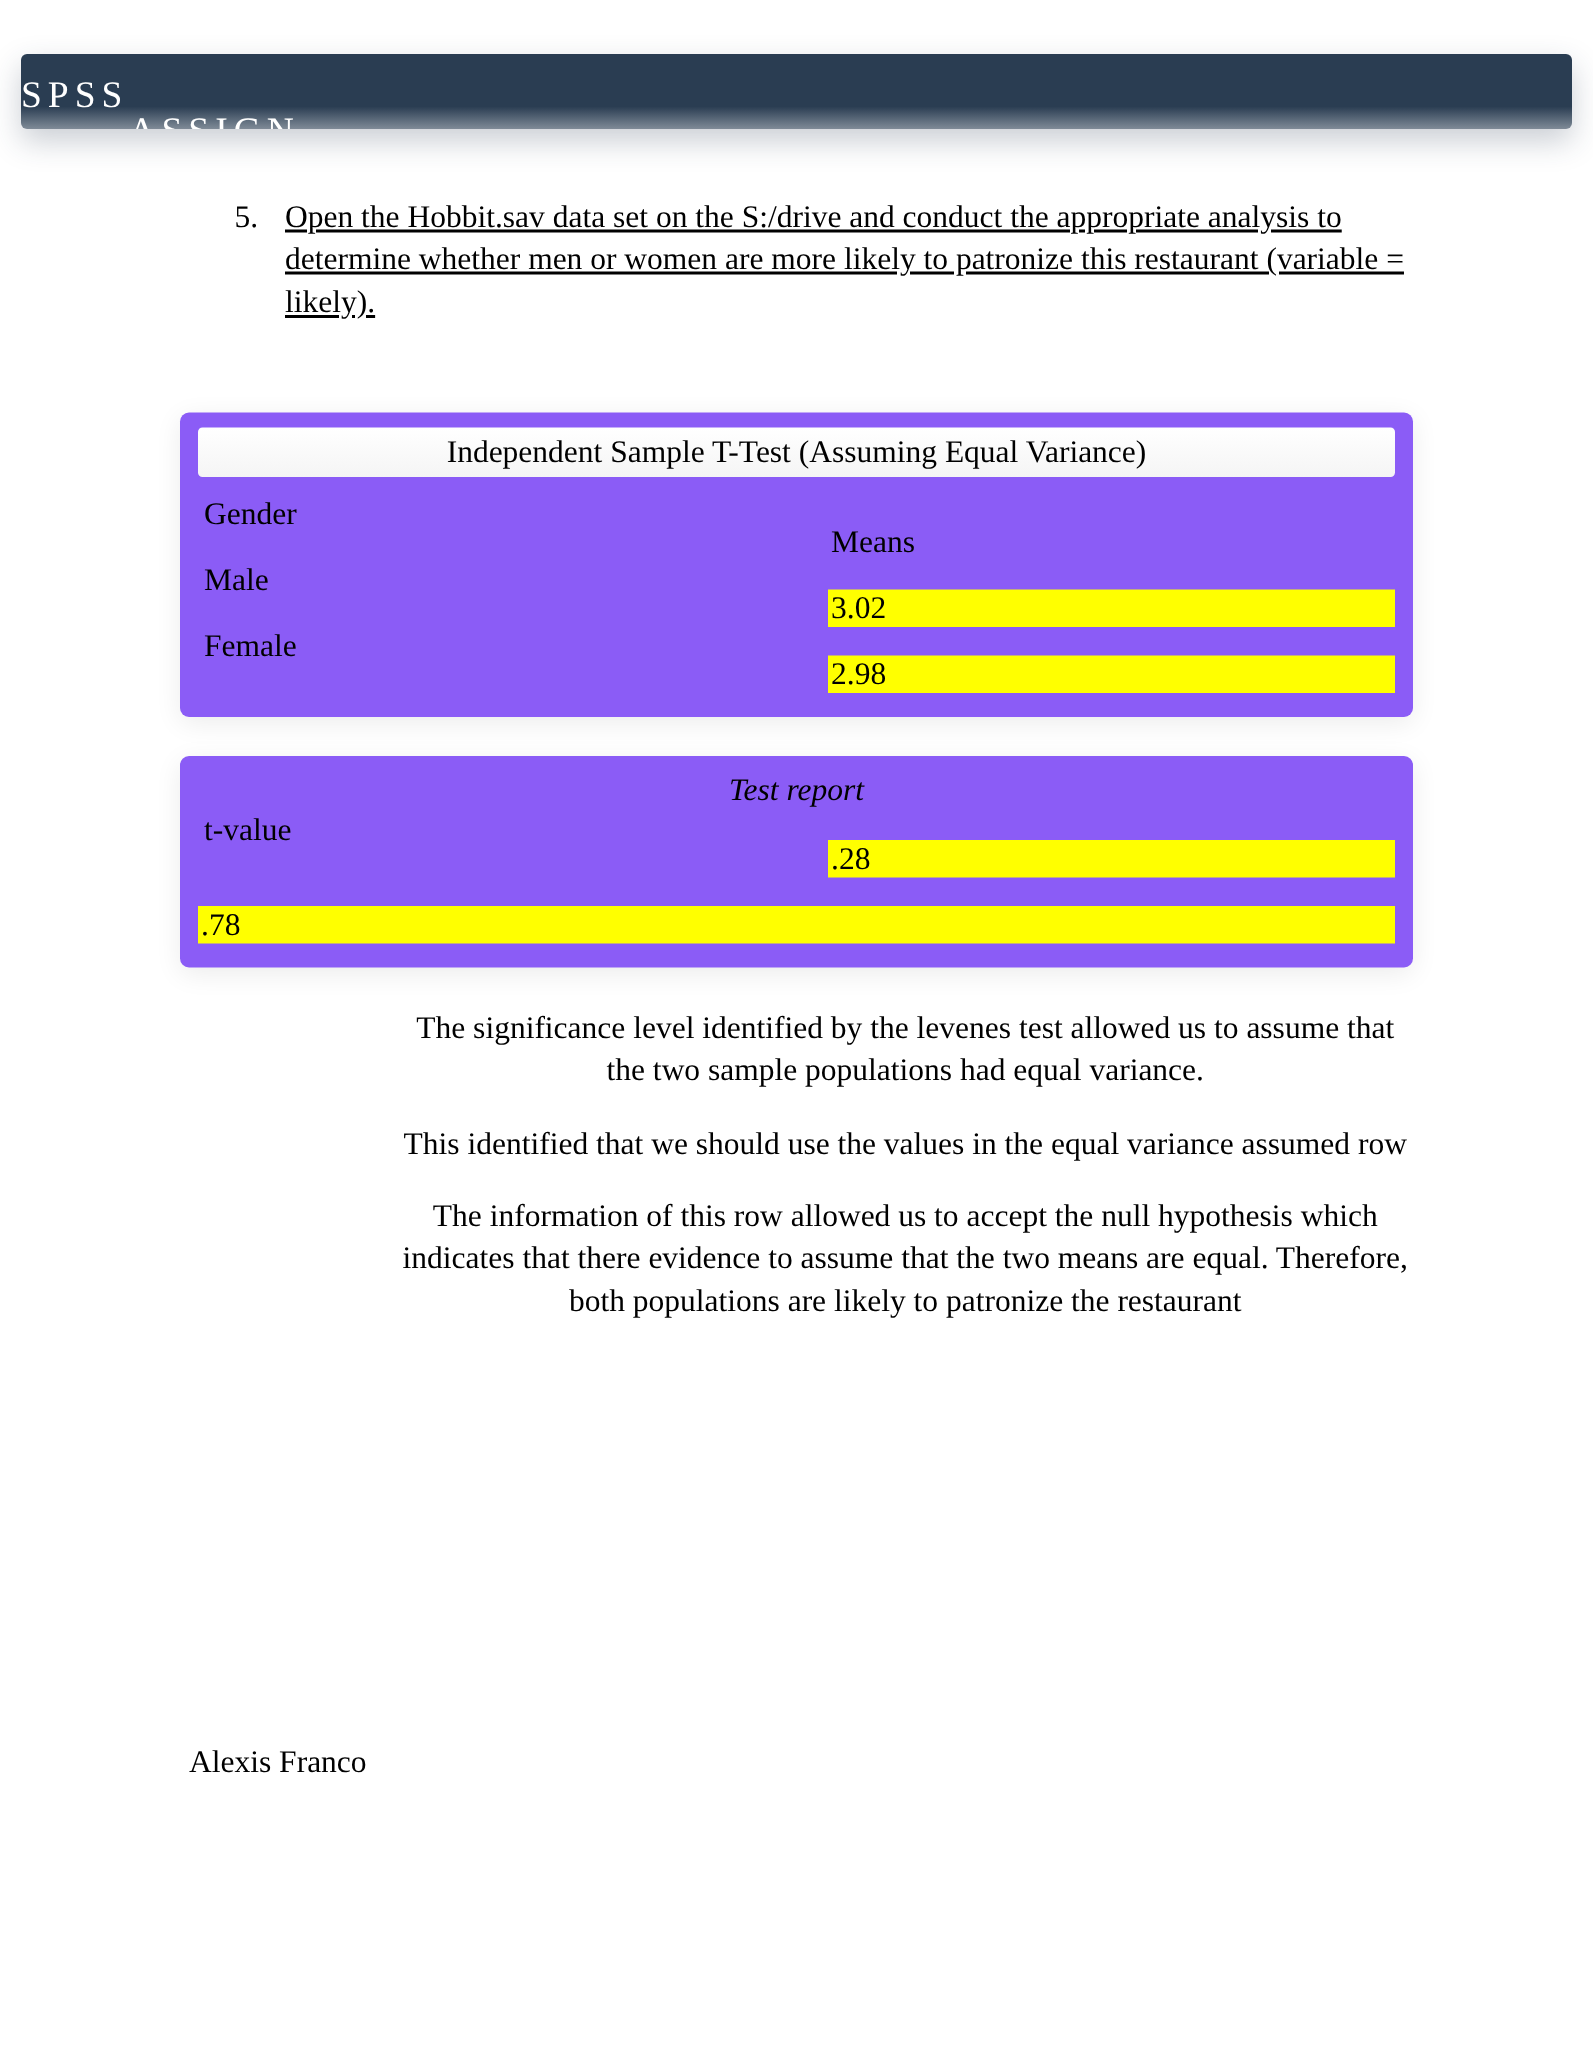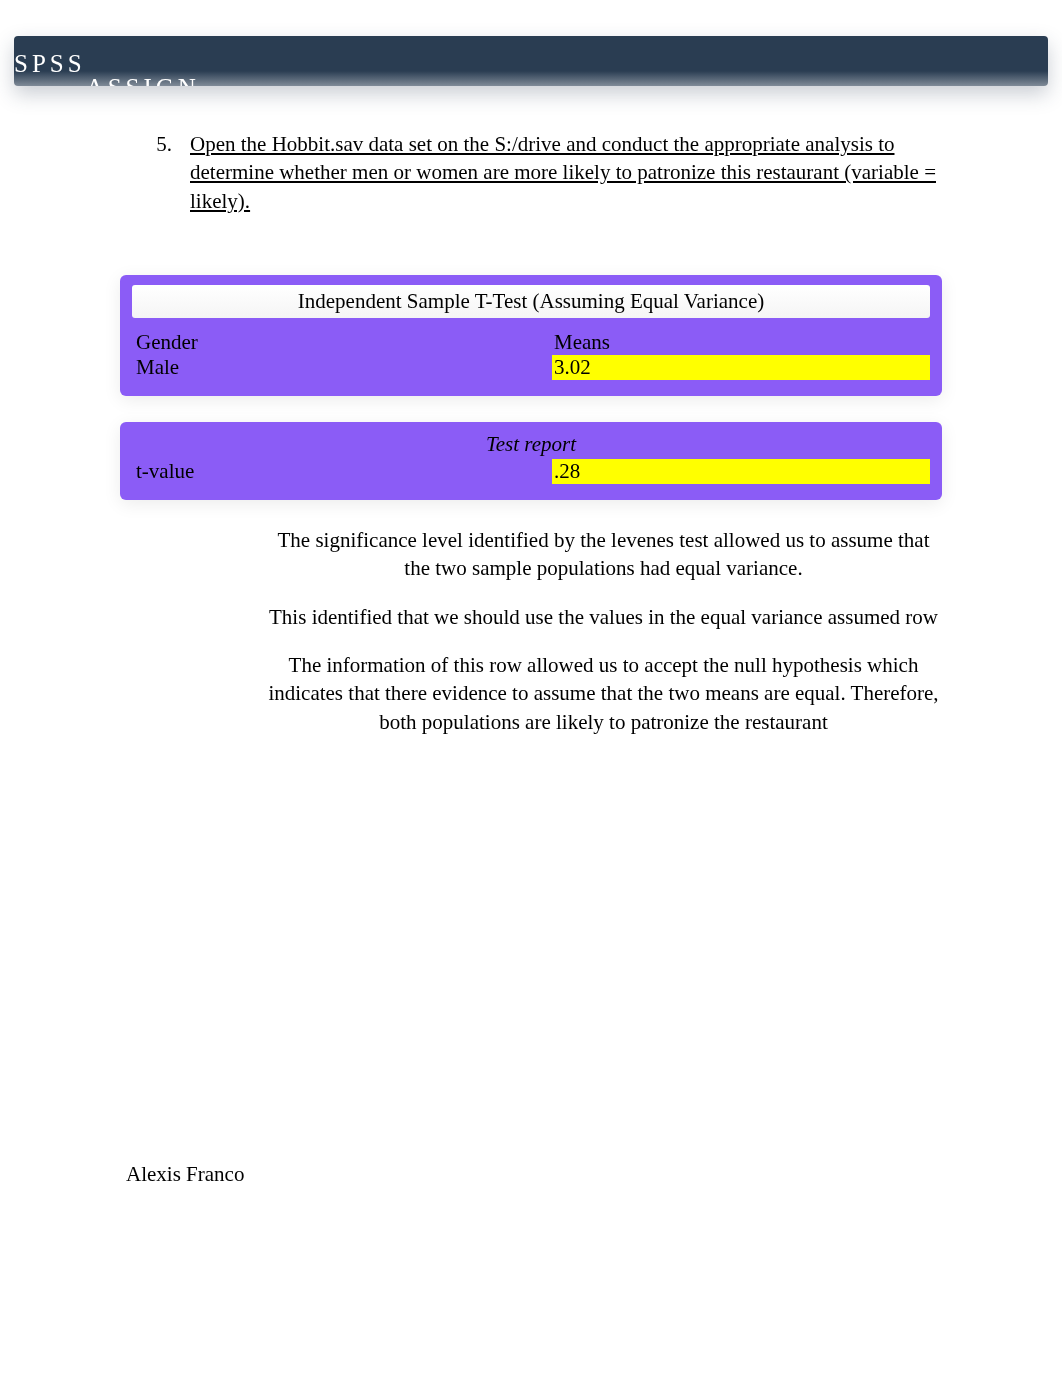--- a/index.html
+++ b/index.html
@@ -90,20 +90,21 @@
       display: flex;
     }
     .data-label {
       width: 420px;
       flex-shrink: 0;
       padding-left: 4px;
     }
     .data-value {
       flex: 1;
       padding-left: 2px;
+      margin-top: 19px;
     }
     .highlight {
       background: #ffff00;
     }
     .bullets {
       padding-left: 115px;
       font-size: 21px;
     }
     .bullet-item {
       display: flex;
@@ -147,29 +148,34 @@
   <div class="data-block">
     <div class="block-title">Independent Sample T-Test (Assuming Equal Variance)</div>
     <div class="data-row">
       <div class="data-label">Gender</div>
       <div class="data-value">Means</div>
     </div>
     <div class="data-row">
       <div class="data-label">Male</div>
       <div class="data-value highlight">3.02</div>
     </div>
+    <div class="data-row">
+      <div class="data-label">Female</div>
+      <div class="data-value highlight">2.98</div>
+    </div>
   </div>
 
   <div class="data-block">
     <div class="block-subtitle">Test report</div>
     <div class="data-row">
       <div class="data-label">t-value</div>
       <div class="data-value highlight">.28</div>
     </div>
     <div class="data-row">
+      <div class="data-value highlight">.78</div>
     </div>
   </div>
 
   <div class="bullets">
     <div class="bullet-item">
       <div class="bullet-marker"></div>
       <div class="bullet-text">The significance level identified by the levenes test allowed us to assume that the two sample populations had equal variance.</div>
     </div>
     <div class="bullet-item">
       <div class="bullet-marker"></div>

